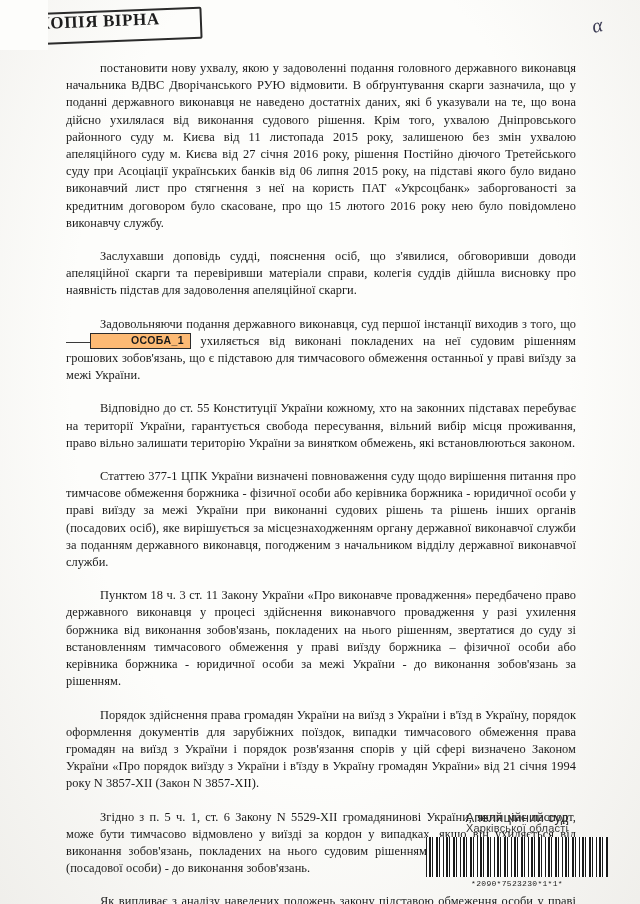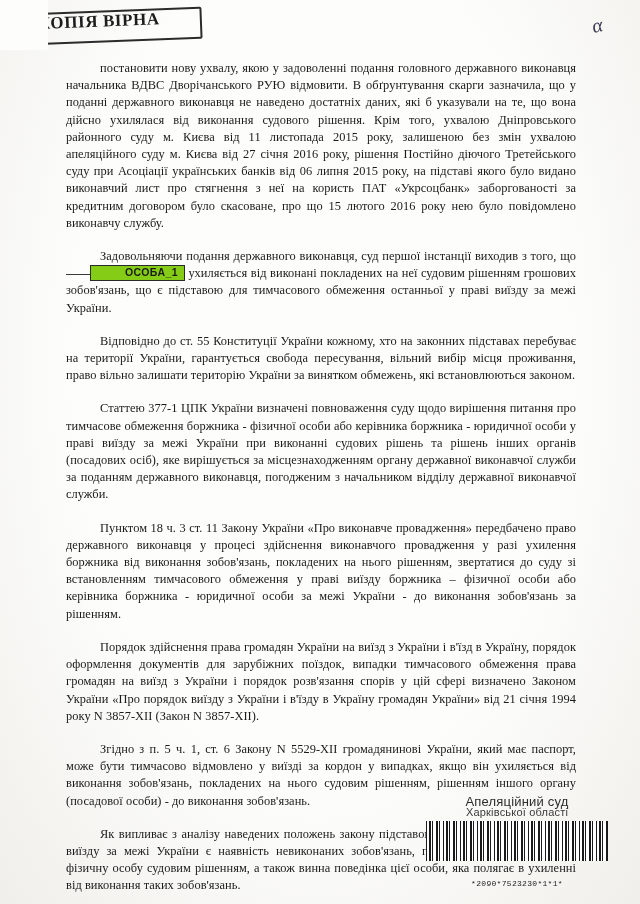--- a/index.html
+++ b/index.html
@@ -101,28 +101,28 @@
     letter-spacing: 0.05px;
   }
 
   
   .redact-para {
     position: relative;
   }
   .redact-label {
     display: inline-block;
     border: 1px solid #2a2a2a;
-    padding: 0px 6px 1px 0;
+    padding: 0px 6px 1px 6px;
     font-size: 10.5px;
     font-family: "Liberation Sans", sans-serif;
     font-weight: bold;
     letter-spacing: 0.4px;
     line-height: 13px;
     vertical-align: 1px;
-    background: #84cc16;
+    background: #fdba74;
     white-space: nowrap;
   }
   .underline-lead {
     display: inline-block;
     width: 24px;
     border-bottom: 1px solid #3a3a3a;
     vertical-align: 2px;
   }
 
   
@@ -158,21 +158,21 @@
         #1a1a1a 3px, #1a1a1a 5px, #ffffff 5px, #ffffff 6px,
         #1a1a1a 6px, #1a1a1a 7px, #ffffff 7px, #ffffff 10px,
         #1a1a1a 10px, #1a1a1a 12px, #ffffff 12px, #ffffff 13px,
         #1a1a1a 13px, #1a1a1a 14px, #ffffff 14px, #ffffff 17px);
   }
   .barcode-caption {
     font-family: "Liberation Mono", monospace;
     font-size: 8px;
     letter-spacing: 0.3px;
     color: #222;
-    margin-top: 18px;
+    margin-top: 2px;
   }
 </style>
 </head>
 <body>
 
 <div class="page">
 
   <div class="scan-tint"></div>
 
   <div class="stamp-copy">
@@ -180,20 +180,21 @@
     <div class="stamp-text">КОПІЯ ВІРНА</div>
   </div>
   <div class="stamp-mask"></div>
 
   <div class="hand-mark">α</div>
 
   <div class="body-text">
 
     <p class="para">постановити нову ухвалу, якою у задоволенні подання головного державного виконавця начальника ВДВС Дворічанського РУЮ відмовити. В обґрунтування скарги зазначила, що у поданні державного виконавця не наведено достатніх даних, які б указували на те, що вона дійсно ухилялася від виконання судового рішення. Крім того, ухвалою Дніпровського районного суду м. Києва від 11 листопада 2015 року, залишеною без змін ухвалою апеляційного суду м. Києва від 27 січня 2016 року, рішення Постійно діючого Третейського суду при Асоціації українських банків від 06 липня 2015 року, на підставі якого було видано виконавчий лист про стягнення з неї на користь ПАТ «Укрсоцбанк» заборгованості за кредитним договором було скасоване, про що 15 лютого 2016 року нею було повідомлено виконавчу службу.</p>
 
+    <p class="para">Заслухавши доповідь судді, пояснення осіб, що з'явилися, обговоривши доводи апеляційної скарги та перевіривши матеріали справи, колегія суддів дійшла висновку про наявність підстав для задоволення апеляційної скарги.</p>
 
     <p class="para redact-para">
       <span>Задовольняючи подання державного виконавця, суд першої інстанції виходив з того, що</span>
       <span class="underline-lead"></span><span class="redact-label">ОСОБА_1</span>
       <span>ухиляється від виконані покладених на неї судовим рішенням грошових зобов'язань, що є підставою для тимчасового обмеження останньої у праві виїзду за межі України.</span>
     </p>
 
 
     <p class="para">Відповідно до ст. 55 Конституції України кожному, хто на законних підставах перебуває на території України, гарантується свобода пересування, вільний вибір місця проживання, право вільно залишати територію України за винятком обмежень, які встановлюються законом.</p>
 

